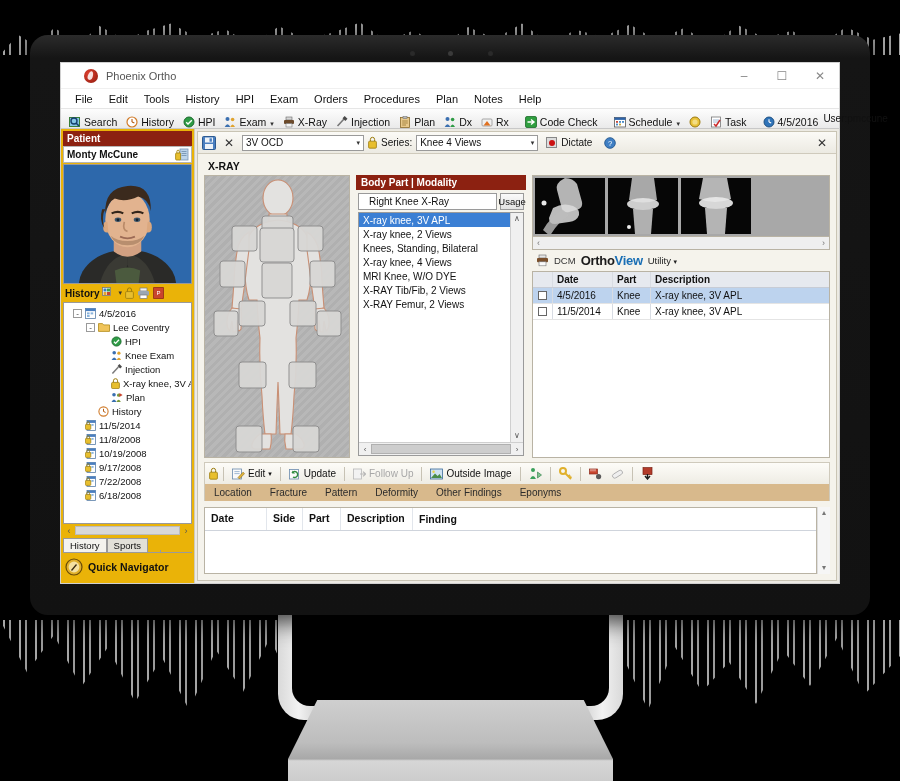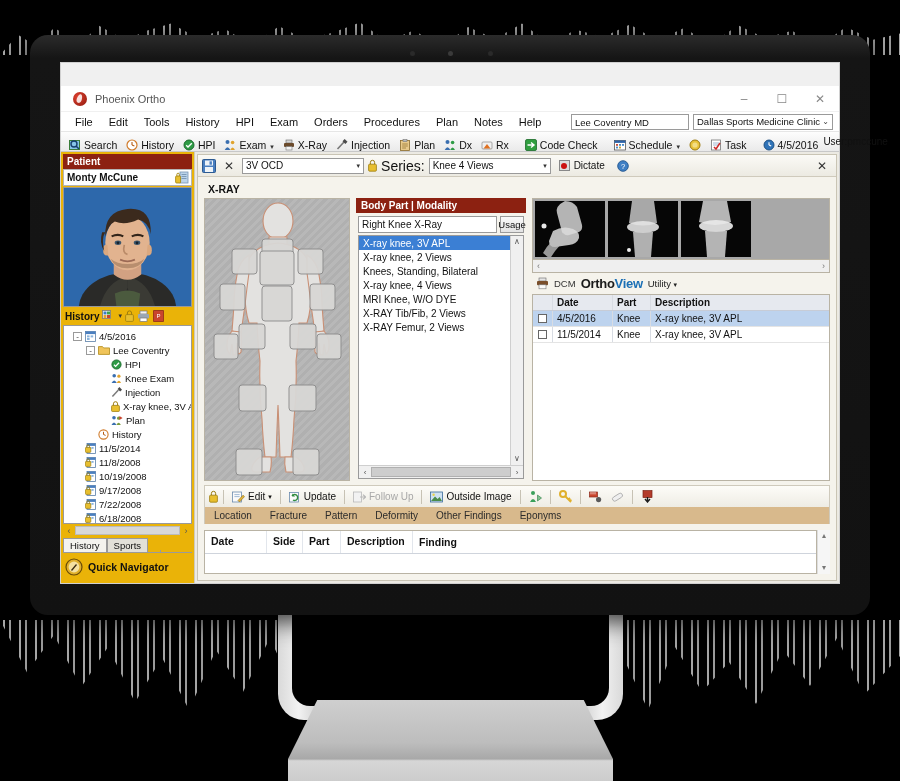--- a/index.html
+++ b/index.html
@@ -59,21 +59,21 @@
   .monitor-cam.r { margin-left:38px; background:#2a2a2a;}
 
   
   .app {
     position:absolute; left:60px; top:62px; width:780px; height:522px;
     background:#f0f0f0; border:1px solid #d0d0d0;
     display:flex; flex-direction:column;
   }
 
   .titlebar { height:26px; background:#fff; display:flex; align-items:center;
-     padding-left:12px; border-bottom:1px solid #f0f0f0;margin-top:23px; }
+     padding-left:23px; border-bottom:1px solid #f0f0f0; }
   .title-logo { width:14px; height:14px; border-radius:50%;
      background:radial-gradient(circle at 35% 35%,#e04030,#8d1a0d);
      position:relative; flex:none; }
   .title-logo::after{content:"";position:absolute;left:4px;top:2px;width:5px;height:9px;
      background:#fff;border-radius:50% 50% 50% 50%/60% 60% 40% 40%;transform:rotate(18deg);opacity:.85;}
   .title-text { font-size:11px; color:#555; margin-left:8px; }
   .win-btns { margin-left:auto; display:flex; }
   .win-btn { width:38px; height:26px; display:flex; align-items:center; justify-content:center;
      font-size:12px; color:#888; }
 
@@ -150,21 +150,21 @@
   .upper{ display:flex; gap:6px; min-height:0; }
   .bodymap{ width:146px; flex:none; height:283px; border:1px solid #b9b3a4;
      background:
        repeating-linear-gradient(135deg, rgba(0,0,0,.035) 0 3px, rgba(255,255,255,.03) 3px 6px),
        #b6b6b6;
      position:relative; }
   .mid{ width:170px; flex:none; display:flex; flex-direction:column;}
   .bp-head{ background:#8c2111; color:#fff; font-size:10px; font-weight:bold; padding:2px 5px;}
   .bp-row{ display:flex; gap:3px; padding:3px 2px 2px; }
   .bp-input{ flex:1; height:17px; border:1px solid #9a9a9a; background:#fff;
-     font-size:10px; color:#111; padding:0 3px; line-height:16px;}
+     font-size:10px; color:#111; padding:0 10px; line-height:16px;}
   .bp-usage{ width:24px; height:17px; border:1px solid #9a9a9a;
      background:linear-gradient(180deg,#fafafa,#e3e3e3); font-size:9.5px; color:#111;
      display:flex; align-items:center; justify-content:center;}
   .lbox{ flex:1; min-height:0; border:1px solid #9a9a9a; background:#fff;
      margin:0 2px 2px; display:flex; flex-direction:column;}
   .lbox-scrollrow{ flex:1; min-height:0; display:flex;}
   .lbox-items{ flex:1; min-width:0; overflow:hidden;}
   .li{ font-size:10px; color:#111; padding:1.5px 4px; white-space:nowrap;}
   .li.sel{ background:#3b7fd4; color:#fff;}
   .vscroll{ width:13px; flex:none; background:#f0f0f0; border-left:1px solid #cfcfcf;
@@ -262,27 +262,20 @@
       <div class="mi">Edit</div>
       <div class="mi">Tools</div>
       <div class="mi">History</div>
       <div class="mi">HPI</div>
       <div class="mi">Exam</div>
       <div class="mi">Orders</div>
       <div class="mi">Procedures</div>
       <div class="mi">Plan</div>
       <div class="mi">Notes</div>
       <div class="mi">Help</div>
-      <div class="menu-right">
-        <div class="mr-input">Lee Coventry MD</div>
-        <div class="mr-select">
-          <span>Dallas Sports Medicine Clinic</span>
-          <span class="caret">⌄</span>
-        </div>
-      </div>
     </div>
 
     <div class="toolbar">
 
       <div class="tb">
         <svg class="ic" viewBox="0 0 12 12">
           <rect x="0" y="1" width="11" height="10" fill="#3a7d3a"></rect>
             <rect x="1" y="2" width="9" height="8" fill="#87c6e8"></rect>
           <circle cx="5" cy="5" r="3" fill="none" stroke="#16406e" stroke-width="1.4"></circle>
           <line x1="7" y1="7" x2="10" y2="10" stroke="#16406e" stroke-width="1.6"></line>
@@ -710,21 +703,21 @@
           </svg>
           <span class="doc-x">✕</span>
           <div class="doc-combo" style="width:122px">
             <span>3V OCD</span>
             <span class="caret">▾</span>
           </div>
           <svg width="9" height="13" viewBox="0 0 9 13">
             <rect x="0.6" y="5.2" width="7.8" height="7" rx="1" fill="#e8bf2e" stroke="#9c7c0e" stroke-width=".8"></rect>
             <path d="M2.4 5.2 V3.4 a2.1 2.1 0 0 1 4.2 0 V5.2" fill="none" stroke="#9c7c0e" stroke-width="1"></path>
           </svg>
-          <span style="font-size:14px;color:#111;">Series:</span>
+          <span style="font-size:10px;color:#111;">Series:</span>
           <div class="doc-combo" style="width:122px">
             <span>Knee 4 Views</span>
             <span class="caret">▾</span>
           </div>
           <div class="dictate">
             <span class="rec-dot">
                 <i></i>
               </span>
             <span>Dictate</span>
           </div>

